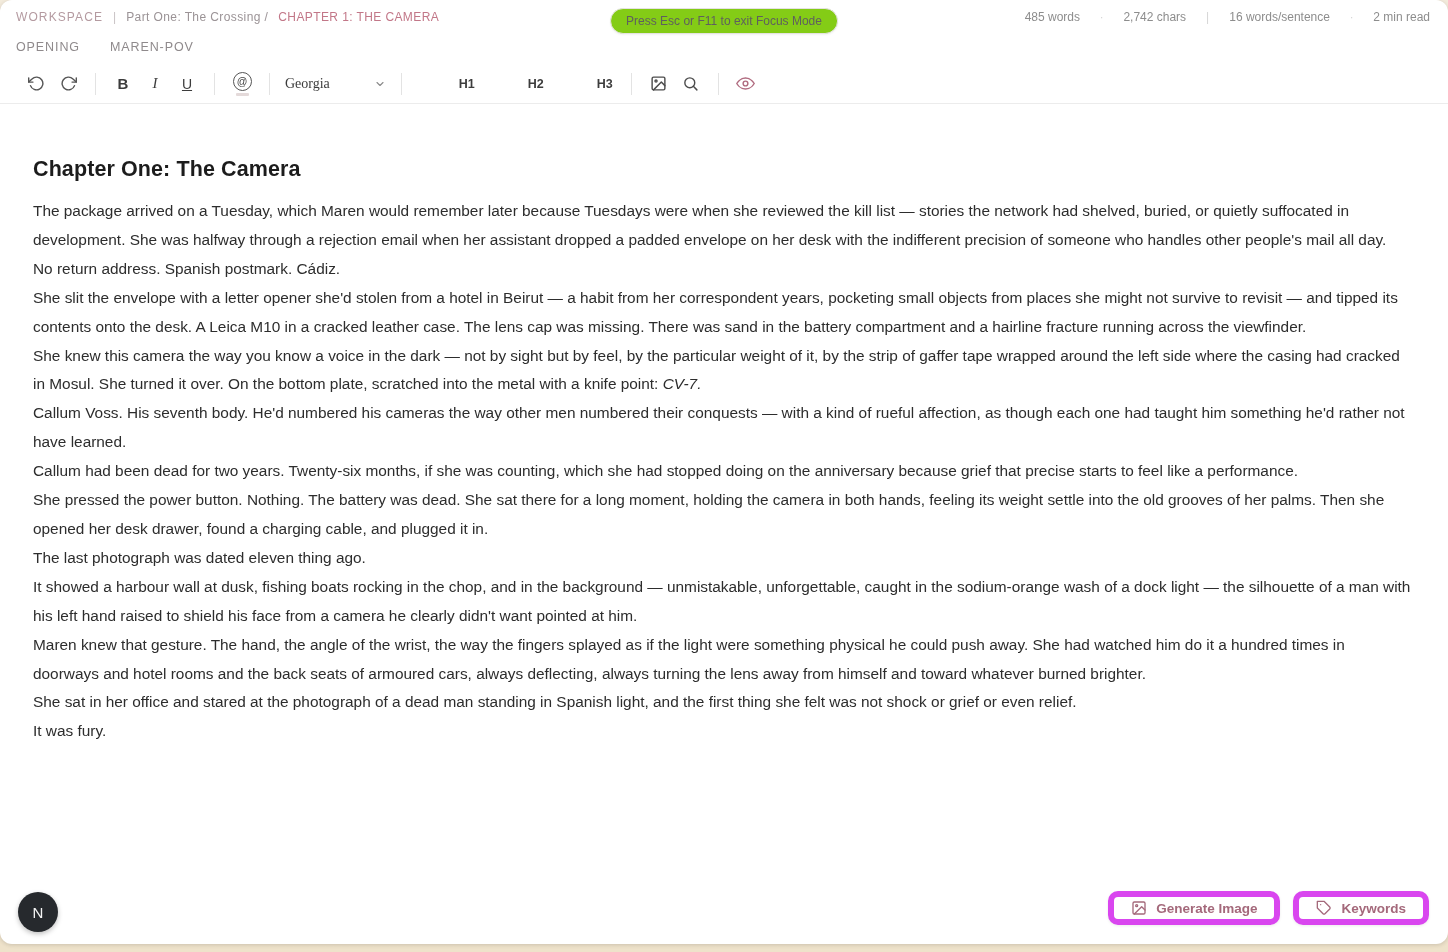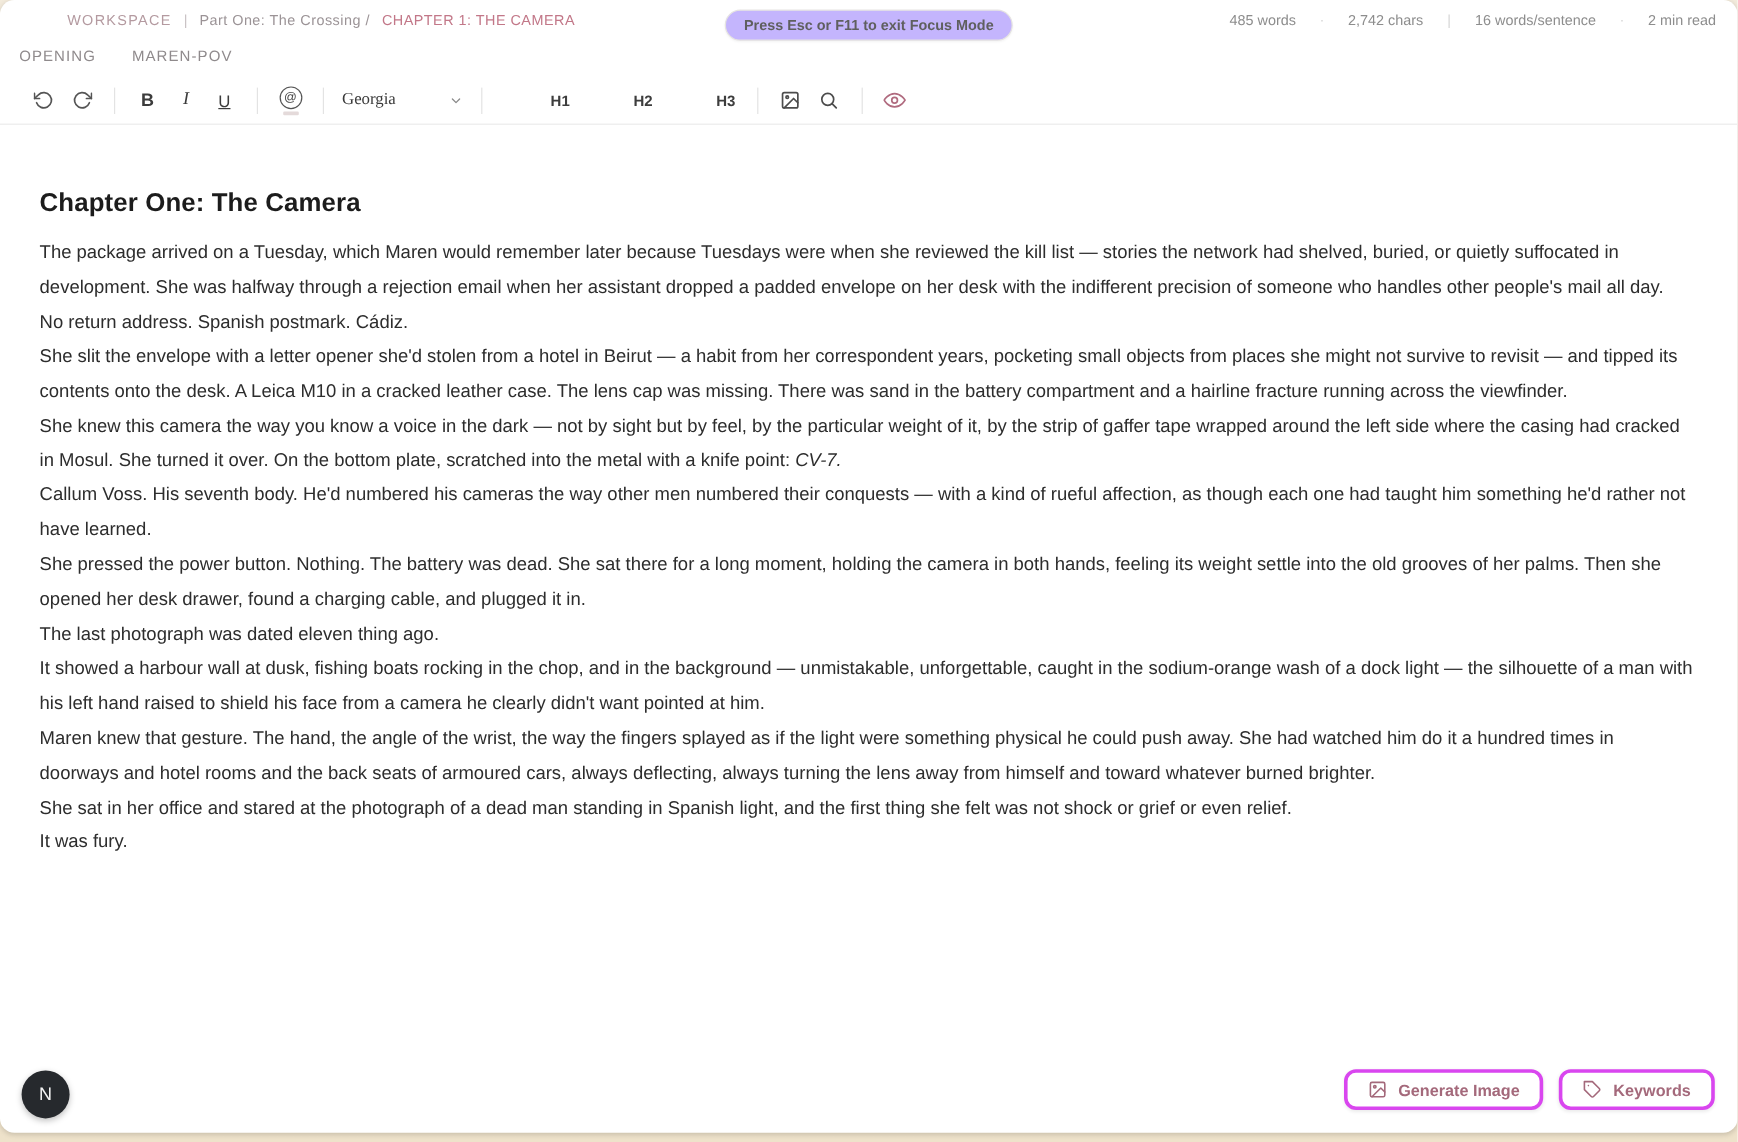--- a/index.html
+++ b/index.html
@@ -3,26 +3,26 @@
 <meta charset="utf-8">
 <style>
   * { margin:0; padding:0; box-sizing:border-box; }
   html,body { width:1448px; height:952px; overflow:hidden; }
   body { font-family:"Liberation Sans", sans-serif; background:linear-gradient(to bottom,#f3ebdc,#eee2ca); position:relative; }
 
   .card { position:absolute; left:0; top:0; right:0; bottom:8px; background:#ffffff; border-radius:12px; box-shadow:0 1px 4px rgba(0,0,0,.15); overflow:hidden; }
 
   
   .header-row { position:relative; display:flex; align-items:center; height:34px; padding:0 18px 0 16px; }
-  .breadcrumb { display:flex; align-items:center; gap:10px; font-size:12px; white-space:nowrap;margin-left:40px; }
+  .breadcrumb { display:flex; align-items:center; gap:10px; font-size:12px; white-space:nowrap; }
   .crumb-workspace { color:#b49aa0; letter-spacing:1.1px; }
   .crumb-sep { color:#c9c2c4; }
   .crumb-path { color:#9b9396; letter-spacing:.4px; }
   .crumb-current { color:#c27788; letter-spacing:.4px; }
-  .focus-pill { position:absolute; left:50%; top:8px; transform:translateX(-50%); font-size:12px; color:#5f5f5f; background:#c4b5fd; border:1px solid #e5e3e1; border-radius:999px; padding:5px 15px; box-shadow:0 1px 2px rgba(0,0,0,.05); white-space:nowrap;font-weight:bold; }
+  .focus-pill { position:absolute; left:50%; top:8px; transform:translateX(-50%); font-size:12px; color:#5f5f5f; background:#84cc16; border:1px solid #e5e3e1; border-radius:999px; padding:5px 15px; box-shadow:0 1px 2px rgba(0,0,0,.05); white-space:nowrap; }
   .stats { margin-left:auto; display:flex; align-items:center; gap:20px; font-size:12px; color:#8d8d8d; white-space:nowrap; }
   .stats .dot { color:#cfcfcf; font-size:10px; }
   .stats .bar { color:#d6d6d6; }
 
   .tabs-row { display:flex; align-items:flex-end; gap:30px; padding:6px 16px 10px 16px; }
   .tab { font-size:12.5px; color:#8f8a8c; letter-spacing:.9px; cursor:pointer; }
 
   
   .toolbar { display:flex; align-items:center; height:40px; padding-left:20px; border-bottom:1px solid #ececec; color:#4c4c4c; }
   .tb-btn { display:flex; align-items:center; justify-content:center; min-width:26px; height:28px; margin:0 3px; cursor:pointer; border-radius:4px; }
@@ -38,21 +38,21 @@
   .hbtn { font-size:12.5px; font-weight:700; color:#3d3d3d; margin:0 7px; cursor:pointer;padding-left:39px; }
 
   
   .editor { padding:38px 36px 0 33px; }
   .doc-title { font-size:21.5px; font-weight:700; color:#1c1c1c; margin-bottom:15px; letter-spacing:.1px;margin-top:15px; }
   .doc-body p { font-size:15.4px; line-height:28.9px; color:#2d2d2d; }
 
   
   .avatar-btn { position:absolute; left:18px; bottom:12px; width:40px; height:40px; border-radius:50%; background:#26292d; color:#f4f4f4; display:flex; align-items:center; justify-content:center; font-size:15px; box-shadow:0 2px 5px rgba(0,0,0,.25); cursor:pointer; }
   .footer-actions { position:absolute; right:19px; bottom:19px; display:flex; gap:13px; }
-  .action-btn { display:flex; align-items:center; gap:9px; height:34px; padding:0 17px; background:#fff; border:3px solid #d946ef; border-radius:10px; color:#a4697b; font-size:13.5px; font-weight:600; box-shadow:0 1px 3px rgba(0,0,0,.08); cursor:pointer; white-space:nowrap; }
+  .action-btn { display:flex; align-items:center; gap:9px; height:34px; padding:0 17px; background:#fff; border:6px solid #d946ef; border-radius:10px; color:#a4697b; font-size:13.5px; font-weight:600; box-shadow:0 1px 3px rgba(0,0,0,.08); cursor:pointer; white-space:nowrap; }
   .action-btn svg { flex:0 0 auto; }
 </style>
 </head>
 <body>
 
 <div class="card">
 
   <div class="header-row">
     <div class="breadcrumb">
       <span class="crumb-workspace">WORKSPACE</span>
@@ -136,20 +136,21 @@
   </div>
 
   <div class="editor">
     <h1 class="doc-title">Chapter One: The Camera</h1>
     <div class="doc-body">
         <p><span>The package arrived on a Tuesday, which Maren would remember later because Tuesdays were when she reviewed the kill list — stories the network had shelved, buried, or quietly suffocated in development. She was halfway through a rejection email when her assistant dropped a padded envelope on her desk with the indifferent precision of someone who handles other people's mail all day.</span></p>
         <p><span>No return address. Spanish postmark. Cádiz.</span></p>
         <p><span>She slit the envelope with a letter opener she'd stolen from a hotel in Beirut — a habit from her correspondent years, pocketing small objects from places she might not survive to revisit — and tipped its contents onto the desk. A Leica M10 in a cracked leather case. The lens cap was missing. There was sand in the battery compartment and a hairline fracture running across the viewfinder.</span></p>
         <p><span>She knew this camera the way you know a voice in the dark — not by sight but by feel, by the particular weight of it, by the strip of gaffer tape wrapped around the left side where the casing had cracked in Mosul. She turned it over. On the bottom plate, scratched into the metal with a knife point: </span><span style="font-style: italic;">CV-7.</span></p>
         <p><span>Callum Voss. His seventh body. He'd numbered his cameras the way other men numbered their conquests — with a kind of rueful affection, as though each one had taught him something he'd rather not have learned.</span></p>
+        <p><span>Callum had been dead for two years. Twenty-six months, if she was counting, which she had stopped doing on the anniversary because grief that precise starts to feel like a performance.</span></p>
         <p><span>She pressed the power button. Nothing. The battery was dead. She sat there for a long moment, holding the camera in both hands, feeling its weight settle into the old grooves of her palms. Then she opened her desk drawer, found a charging cable, and plugged it in.</span></p>
         <p><span>The last photograph was dated eleven thing ago.</span></p>
         <p><span>It showed a harbour wall at dusk, fishing boats rocking in the chop, and in the background — unmistakable, unforgettable, caught in the sodium-orange wash of a dock light — the silhouette of a man with his left hand raised to shield his face from a camera he clearly didn't want pointed at him.</span></p>
         <p><span>Maren knew that gesture. The hand, the angle of the wrist, the way the fingers splayed as if the light were something physical he could push away. She had watched him do it a hundred times in doorways and hotel rooms and the back seats of armoured cars, always deflecting, always turning the lens away from himself and toward whatever burned brighter.</span></p>
         <p><span>She sat in her office and stared at the photograph of a dead man standing in Spanish light, and the first thing she felt was not shock or grief or even relief.</span></p>
         <p><span>It was fury.</span></p>
       </div>
   </div>
 
   <div class="avatar-btn">N</div>

